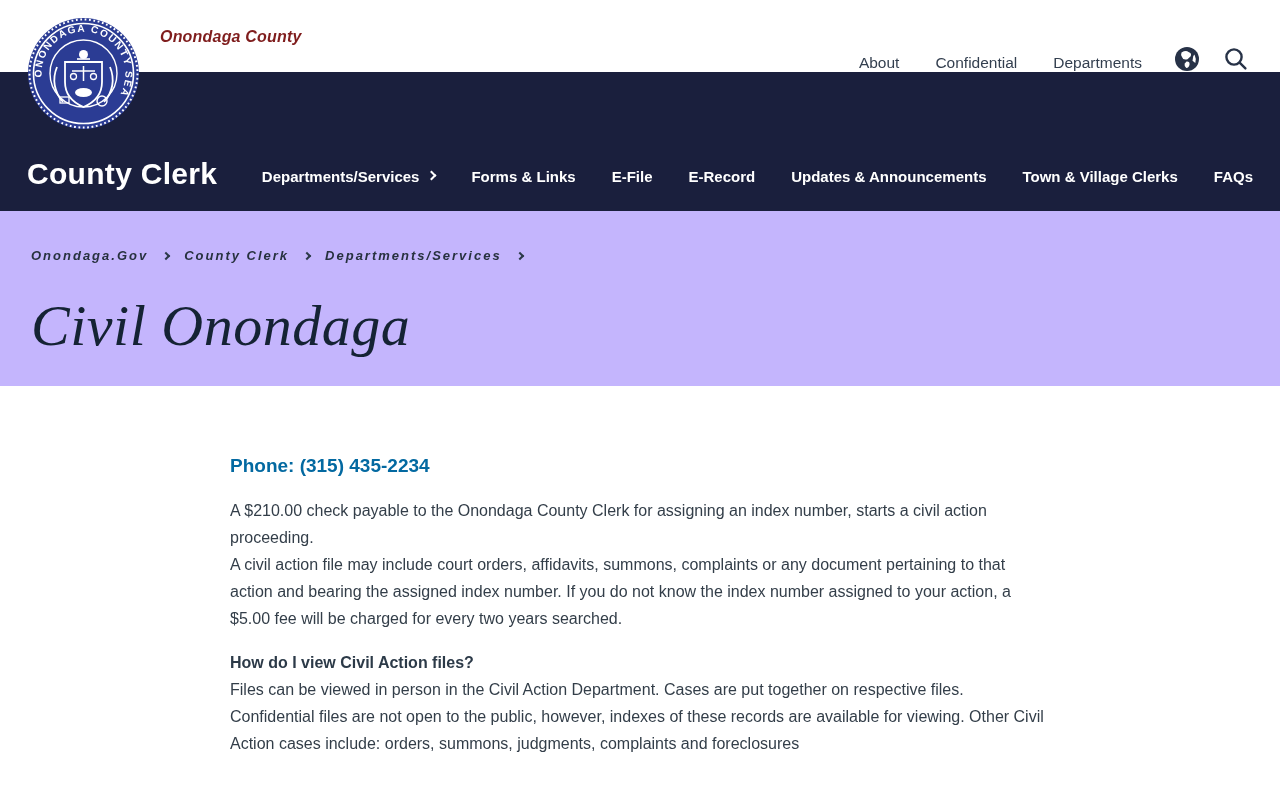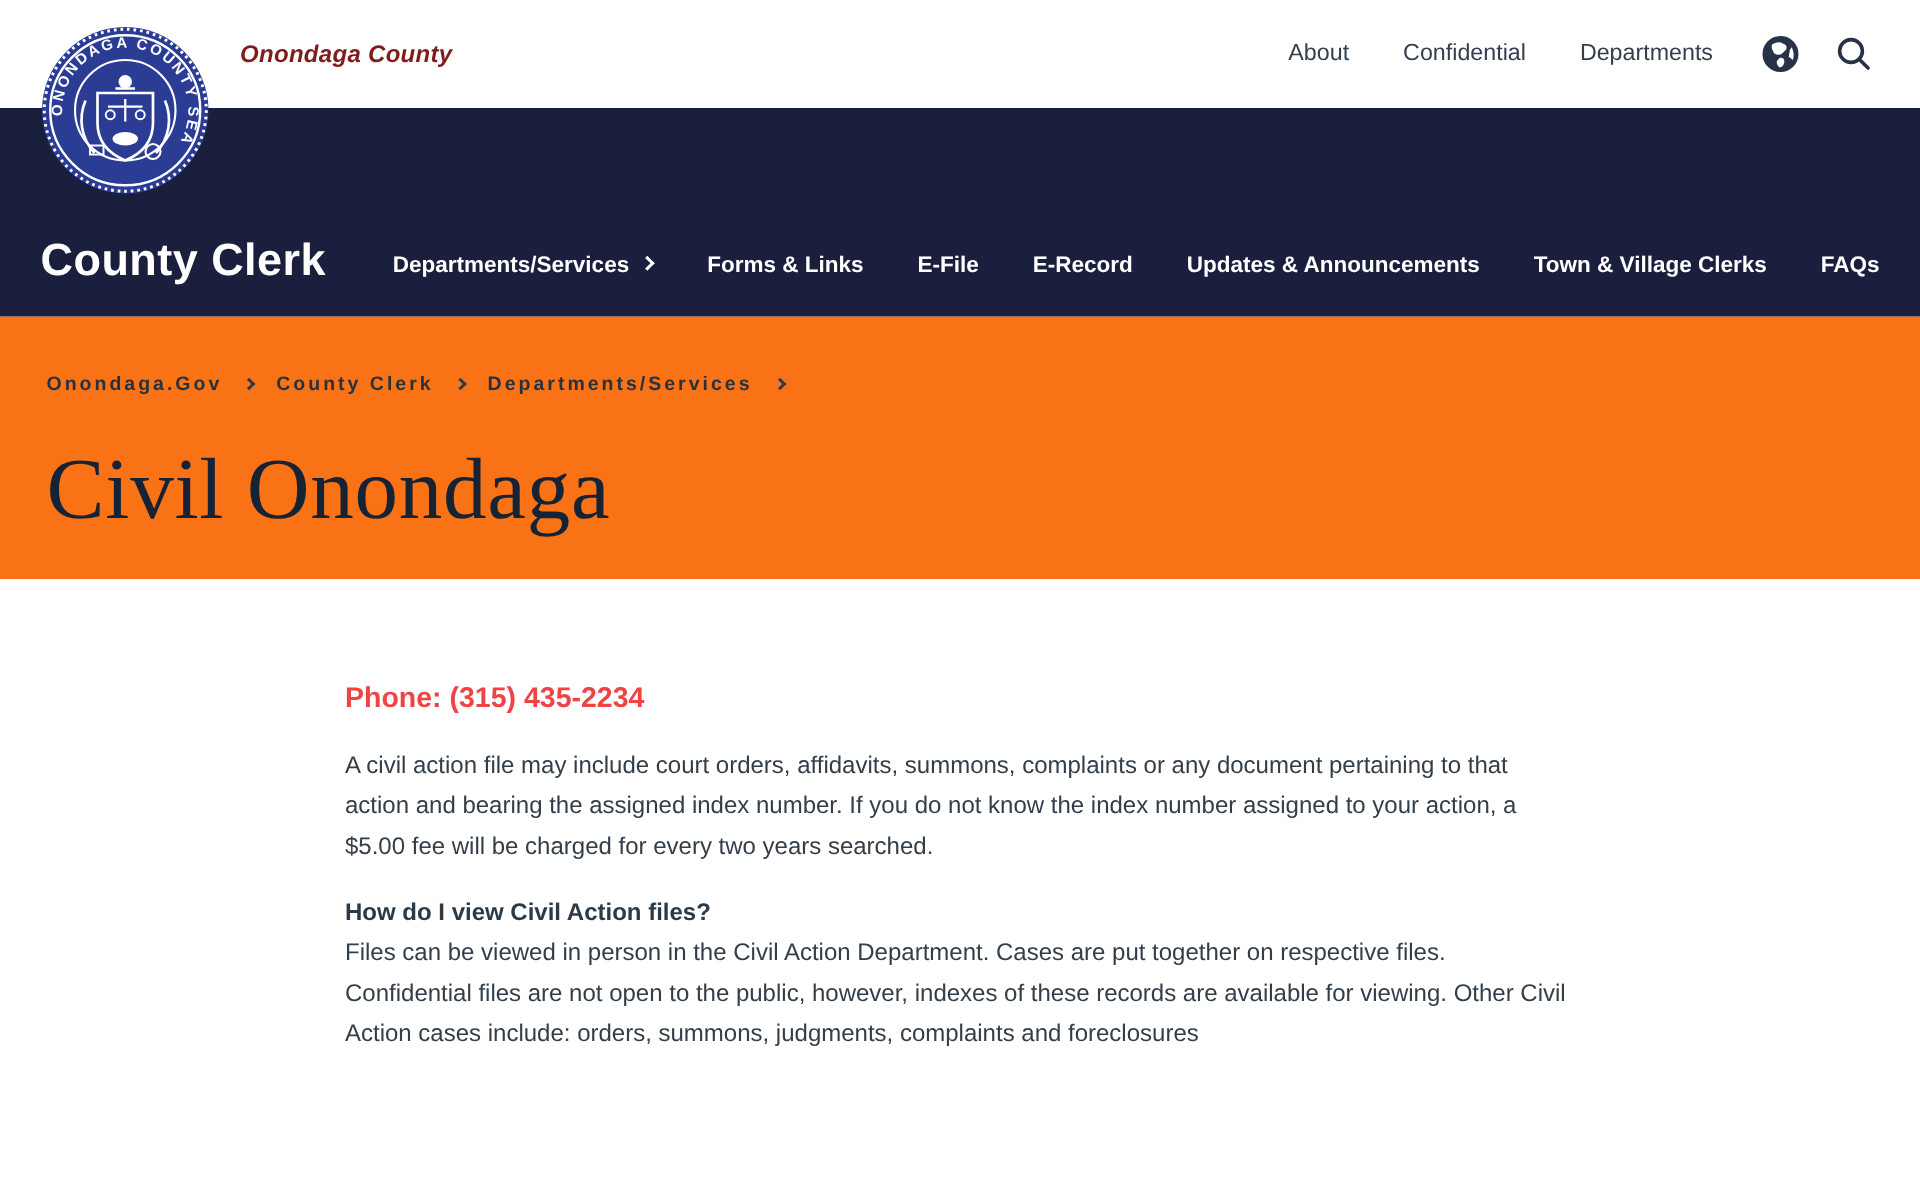--- a/index.html
+++ b/index.html
@@ -5,53 +5,53 @@
   * { margin:0; padding:0; box-sizing:border-box; }
   html,body { width:1280px; height:800px; overflow:hidden; background:#fff;
               font-family:"Liberation Sans", sans-serif; }
 
   
   .topbar { position:relative; height:72px; background:#ffffff; z-index:10; }
   .seal-wrap { position:absolute; left:27px; top:17px; width:113px; height:113px; z-index:20; }
   .brand { position:absolute; left:160px; top:28px; font-size:16px; font-weight:bold;
            color:#7f1d1d; letter-spacing:.2px;font-style:italic; }
   .topbar-right { position:absolute; right:30px; top:0; height:72px;
-                  display:flex; align-items:center; gap:36px; }
+                  display:flex; align-items:flex-end; gap:36px; }
   .toplink { font-size:15.5px; color:#333f4f; cursor:pointer; text-decoration:none; }
   .topicon { width:27px; height:27px; display:flex; align-items:center; cursor:pointer; }
   .topbar-icons { display:flex; align-items:center; gap:22px; margin-left:-4px; }
 
   
   .mainbar { position:relative; height:139px; background:#1a1f3d; }
   .site-title { position:absolute; left:27px; bottom:20px; color:#ffffff;
                 font-size:30px; font-weight:bold; letter-spacing:.3px; cursor:pointer; }
   .main-nav { position:absolute; right:27px; bottom:26px; display:flex; gap:36px;
               align-items:baseline; }
   .nav-item { color:#ffffff; font-size:15px; font-weight:bold; cursor:pointer;
               display:inline-flex; align-items:center; white-space:nowrap; }
   .chev-right-white { display:inline-block; width:7px; height:7px; margin-left:9px;
               border-top:2px solid #fff; border-right:2px solid #fff;
               transform:rotate(45deg); position:relative; top:-1px; }
 
   
-  .hero { background:#f97316; padding:37px 0 31px 31px; }
+  .hero { background:#c4b5fd; padding:37px 0 31px 31px;font-style:italic; }
   .breadcrumb { display:flex; align-items:center; gap:15px; }
   .crumb { font-size:13px; font-weight:bold; letter-spacing:2px; color:#27313f;
            cursor:pointer; text-decoration:none; }
   .chev-right-dark { display:inline-block; width:6px; height:6px;
            border-top:2px solid #2c3949; border-right:2px solid #2c3949;
            transform:rotate(45deg); }
   .page-title { margin-top:34px; font-family:"Liberation Serif", serif;
                 font-weight:normal; font-size:58px; line-height:1;
                 color:#152334; letter-spacing:.5px; }
 
   
   .content { width:820px; margin:0 auto; padding-top:66px;
              font-size:16px; line-height:27px; color:#333e49; }
-  .phone-line { font-size:19px; font-weight:bold; color:#ef4444; margin-bottom:18px; }
+  .phone-line { font-size:19px; font-weight:bold; color:#0369a1; margin-bottom:18px; }
   .para { margin:0; }
   .bold-line { font-weight:bold; margin-top:17px; color:#2c3a48; }
 </style>
 </head>
 <body>
 
 <header class="topbar">
   <div class="seal-wrap">
     <svg viewBox="0 0 113 113" width="113" height="113">
       <circle cx="56.5" cy="56.5" r="55.5" fill="#2b3c94"></circle>
@@ -125,16 +125,17 @@
     <a class="crumb">County Clerk</a>
     <span class="chev-right-dark"></span>
     <a class="crumb">Departments/Services</a>
     <span class="chev-right-dark"></span>
   </nav>
   <h1 class="page-title">Civil Onondaga</h1>
 </section>
 
 <main class="content">
   <div class="phone-line">Phone: (315) 435-2234</div>
+  <p class="para">A $210.00 check payable to the Onondaga County Clerk for assigning an index number, starts a civil action proceeding.</p>
   <p class="para">A civil action file may include court orders, affidavits, summons, complaints or any document pertaining to that action and bearing the assigned index number. If you do not know the index number assigned to your action, a $5.00 fee will be charged for every two years searched.</p>
   <div class="bold-line">How do I view Civil Action files?</div>
   <p class="para">Files can be viewed in person in the Civil Action Department. Cases are put together on respective files. Confidential files are not open to the public, however, indexes of these records are available for viewing. Other Civil Action cases include: orders, summons, judgments, complaints and foreclosures</p>
 </main>
 
 </body></html>

